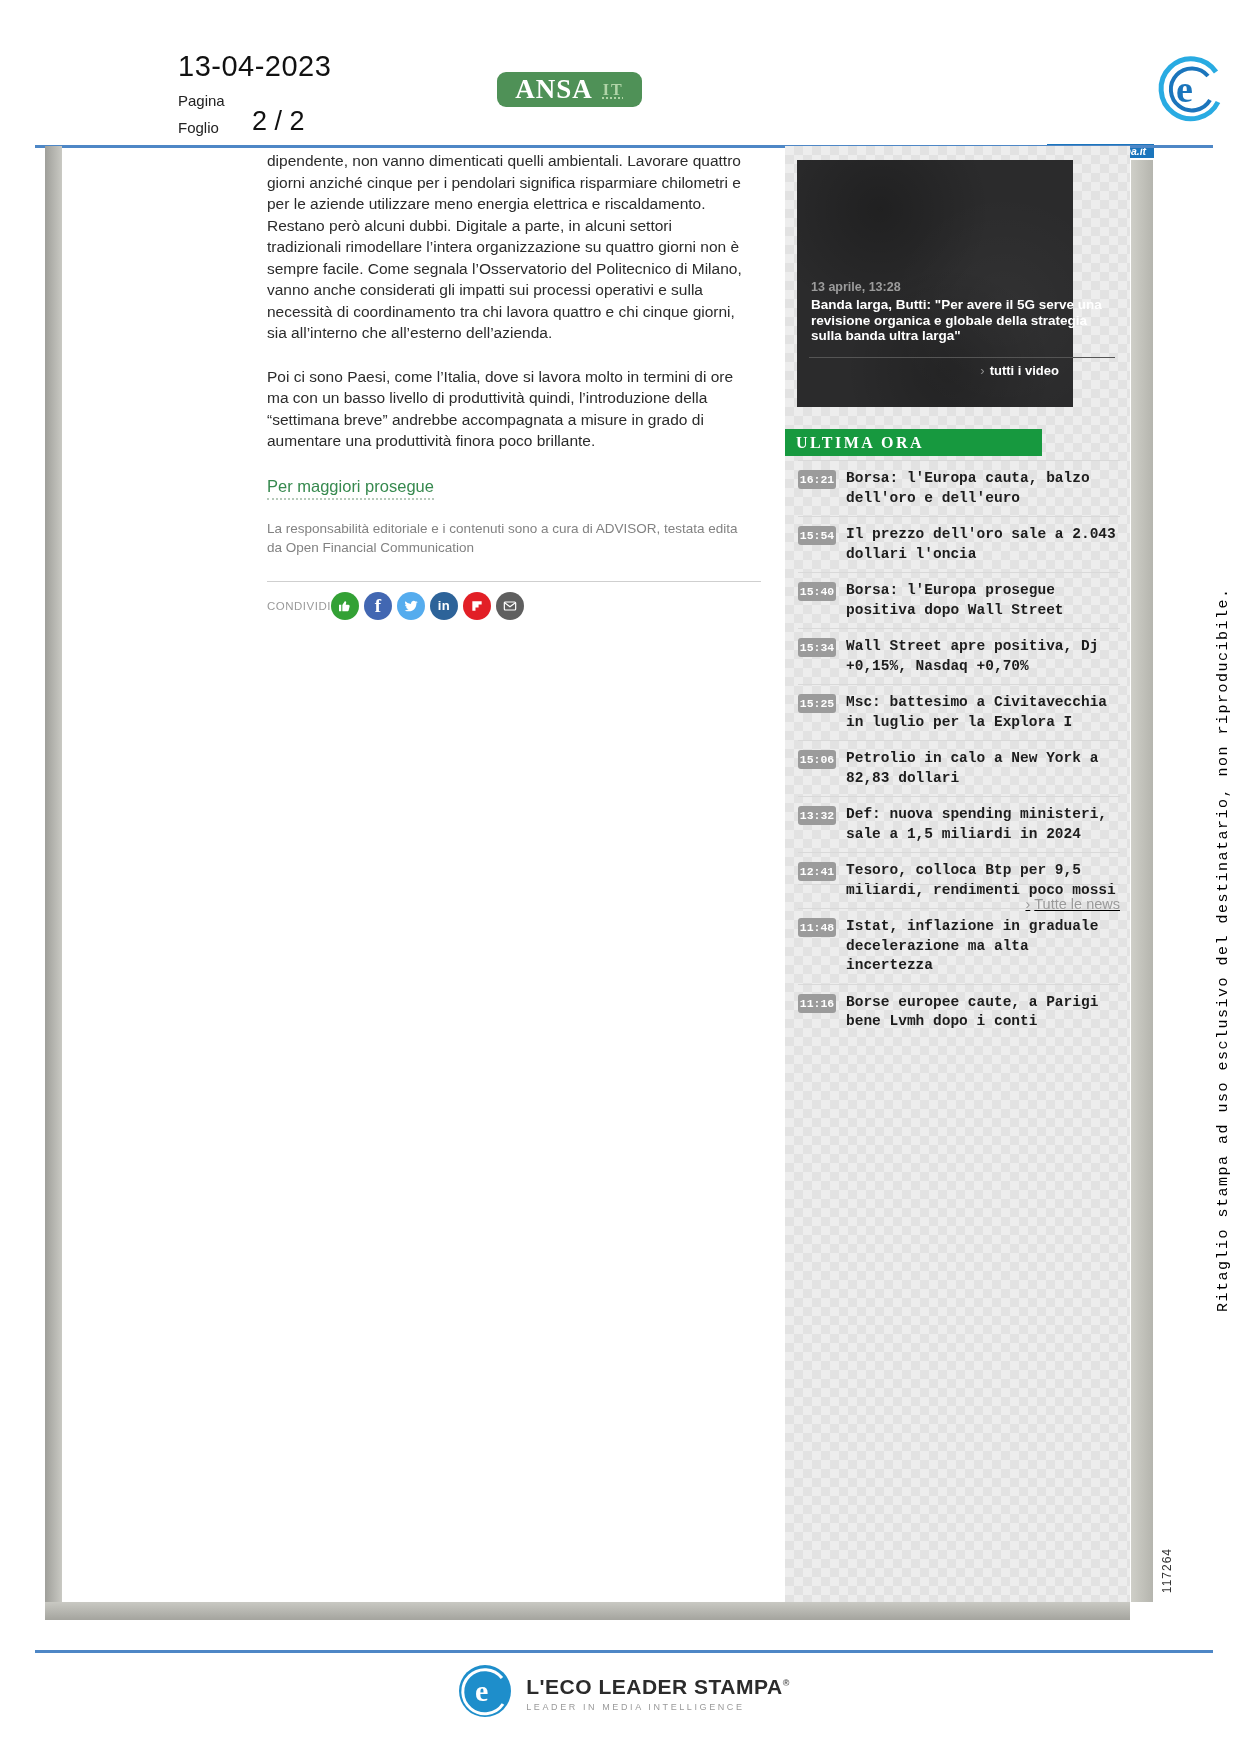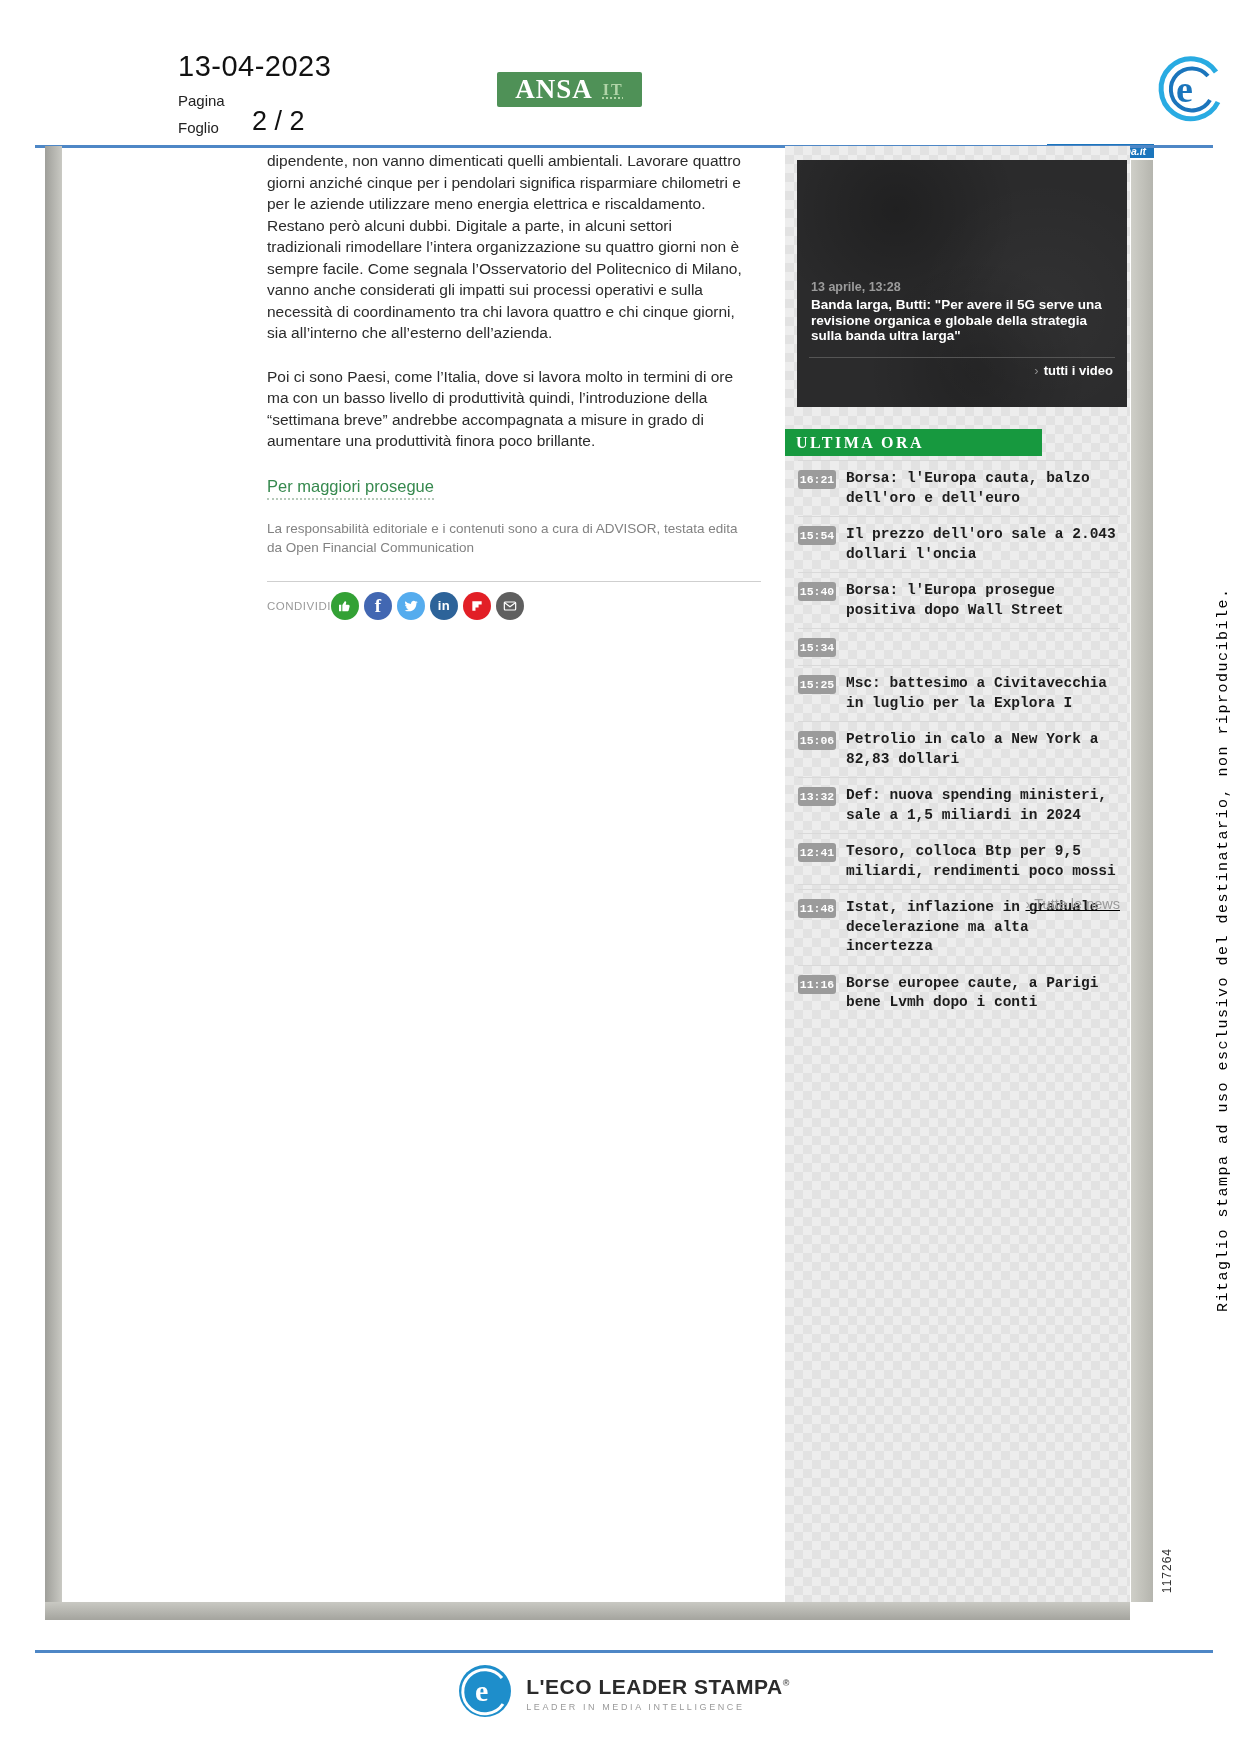--- a/index.html
+++ b/index.html
@@ -5,21 +5,21 @@
   * { margin:0; padding:0; box-sizing:border-box; }
   html,body { background:#fff; }
   body { font-family:"Liberation Sans", sans-serif; }
   .page { position:relative; width:1248px; height:1751px; background:#fff; overflow:hidden; margin:0 auto; }
 
   
   .hdr-date { position:absolute; left:178px; top:50px; font-size:29px; color:#111; letter-spacing:.5px; }
   .hdr-pagina { position:absolute; left:178px; top:92px; font-size:15px; color:#222; }
   .hdr-foglio { position:absolute; left:178px; top:119px; font-size:15px; color:#222; }
   .hdr-foglio-val { position:absolute; left:252px; top:106px; font-size:27px; color:#111; }
-  .ansa-logo { position:absolute; left:497px; top:72px; width:145px; height:35px; background:#4f9157; border-radius:2px;
+  .ansa-logo { position:absolute; left:497px; top:72px; width:145px; height:35px; background:#4f9157; border-radius:9px;
     display:flex; align-items:center; justify-content:center; font-family:"Liberation Serif", serif; font-weight:bold; }
   .ansa-logo .a-main { color:#fff; font-size:27px; letter-spacing:1px; }
   .ansa-logo .a-it { color:#c2e0b6; font-size:16px; margin-left:10px; opacity:.85; letter-spacing:2px;
     text-decoration:underline dotted 2px; text-underline-offset:3px; }
   .eco-mark-top { position:absolute; left:1146px; top:50px; }
   .eco-url { position:absolute; left:1047px; top:144px; width:107px; height:14px; background:#1b75bc;
     color:#fff; font-size:10.5px; font-weight:bold; font-style:italic; display:flex; align-items:center; justify-content:center; }
   .rule-blue-top { position:absolute; left:35px; top:145px; width:1178px; height:3px; background:#4e87c6; }
 
   
@@ -43,21 +43,21 @@
   .ic-like{ background:#33a135; } .ic-fb{ background:#4267b2; font-family:"Liberation Serif",serif; font-size:19px; }
   .ic-tw{ background:#55acee; } .ic-in{ background:#2d6399; font-size:13px; letter-spacing:.5px; }
   .ic-flip{ background:#e21f26; } .ic-mail{ background:#5f5f5f; }
 
   
   .sidebar-bg { position:absolute; left:785px; top:146px; width:345px; height:1456px; background-color:#ededed;
     background-image:
       linear-gradient(45deg,#e2e2e2 25%,transparent 25%,transparent 75%,#e2e2e2 75%),
       linear-gradient(45deg,#e2e2e2 25%,transparent 25%,transparent 75%,#e2e2e2 75%);
     background-position:0 0,9px 9px; background-size:18px 18px; }
-  .video-card { position:absolute; left:797px; top:160px; width:330px; height:247px; background:#2b2b2c; cursor:pointer;
+  .video-card { position:absolute; left:797px; top:160px; width:276px; height:247px; background:#2b2b2c; cursor:pointer;
     background-image:radial-gradient(circle at 30% 20%, rgba(0,0,0,.25), transparent 40%),
                      radial-gradient(circle at 75% 60%, rgba(255,255,255,.03), transparent 45%),
                      radial-gradient(circle at 55% 85%, rgba(0,0,0,.2), transparent 40%); }
   .video-time { position:absolute; left:14px; top:120px; font-size:12.5px; color:#9c9c9c; font-weight:bold; }
   .video-title { position:absolute; left:14px; top:137px; width:300px; font-size:13.5px; line-height:15.5px; color:#fff; font-weight:bold; }
   .video-rule { position:absolute; left:12px; top:197px; width:306px; height:1px; background:#555; }
   .video-all { position:absolute; right:14px; top:203px; font-size:13px; color:#fff; font-weight:bold; cursor:pointer; }
   .video-all .chev { color:#8f8f8f; font-weight:normal; margin-right:5px; }
 
   .uo-bar { position:absolute; left:785px; top:429px; width:257px; height:27px; background:#17993f;
@@ -183,20 +183,21 @@
         <div class="news-text">Il prezzo dell'oro sale a 2.043 dollari l'oncia</div>
       </div>
 
       <div class="news-item">
         <span class="news-time">15:40</span>
         <div class="news-text">Borsa: l'Europa prosegue positiva dopo Wall Street</div>
       </div>
 
       <div class="news-item">
         <span class="news-time">15:34</span>
+        <div class="news-text">Wall Street apre positiva, Dj +0,15%, Nasdaq +0,70%</div>
       </div>
 
       <div class="news-item">
         <span class="news-time">15:25</span>
         <div class="news-text">Msc: battesimo a Civitavecchia in luglio per la Explora I</div>
       </div>
 
       <div class="news-item">
         <span class="news-time">15:06</span>
         <div class="news-text">Petrolio in calo a New York a 82,83 dollari</div>

